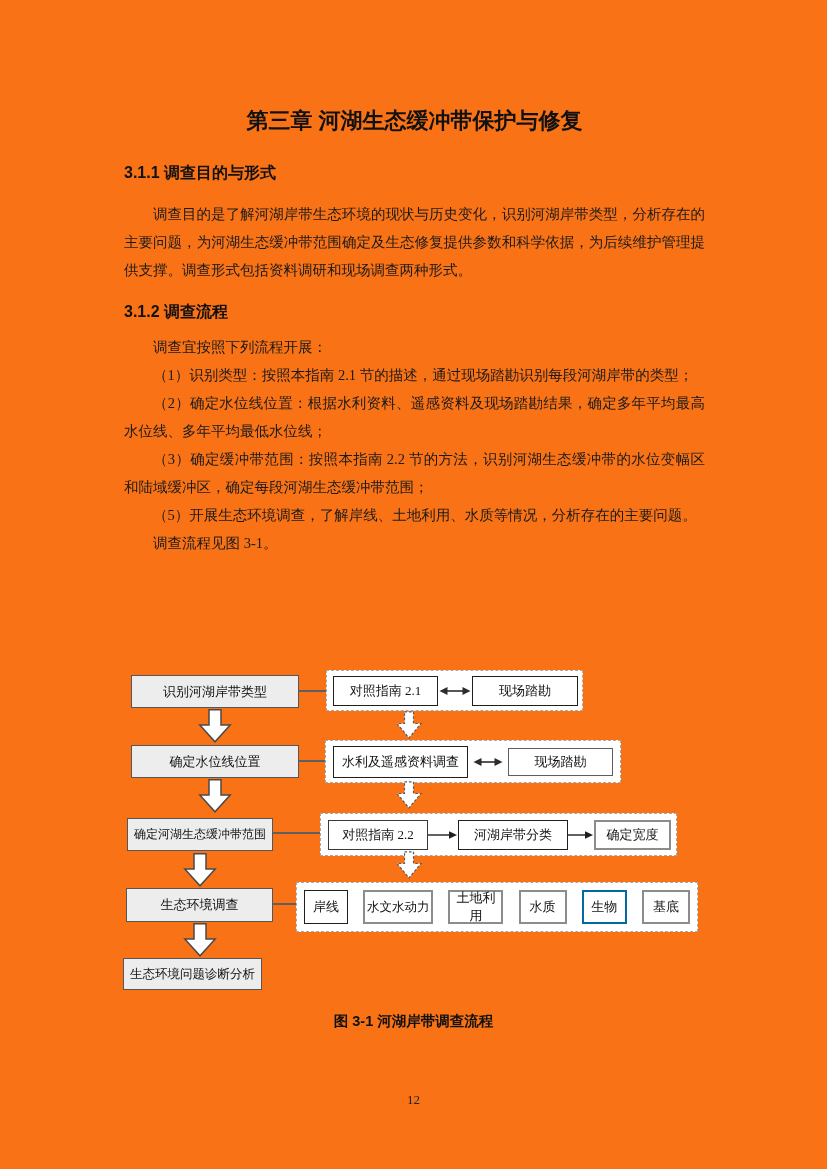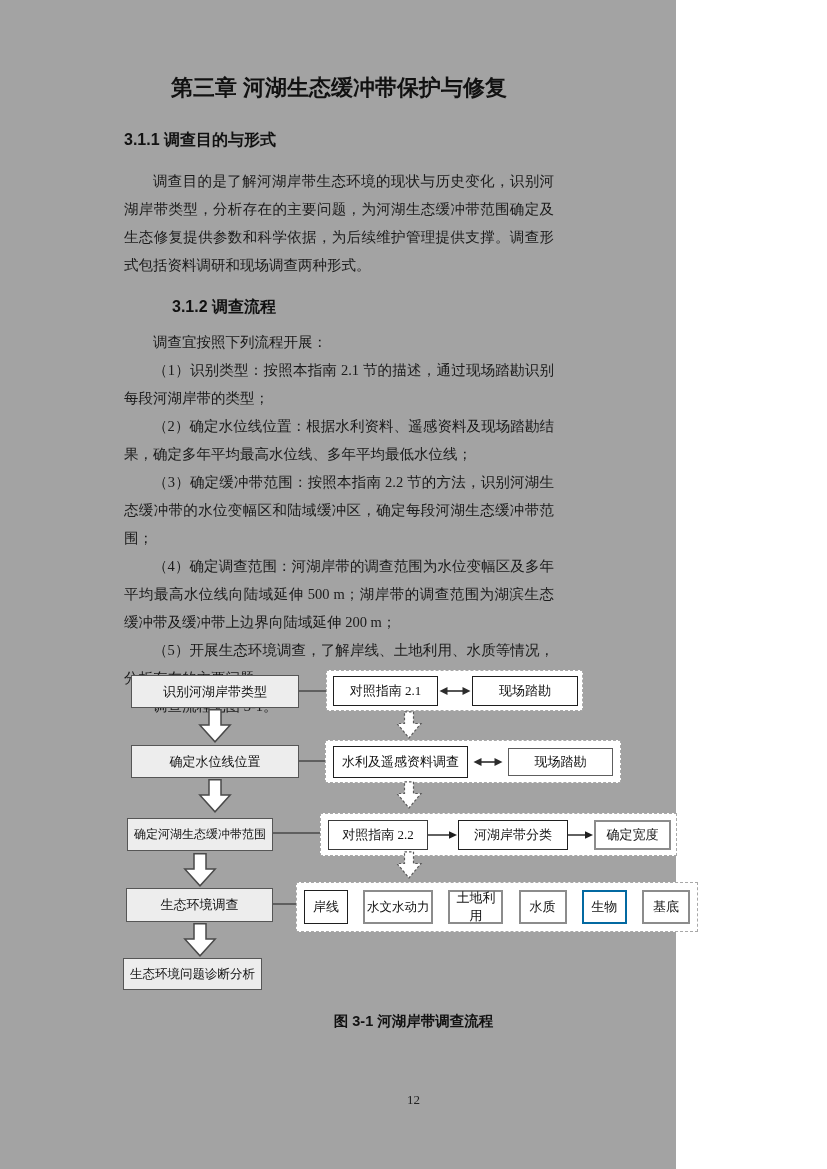--- a/index.html
+++ b/index.html
@@ -3,39 +3,39 @@
 <meta charset="utf-8">
 <style>
   * { margin: 0; padding: 0; box-sizing: border-box; }
   html, body { background: #ffffff; }
   body {
     width: 827px; height: 1169px; overflow: hidden; position: relative;
     font-family: "Liberation Serif", "DejaVu Serif", serif;
     color: #1a1a1a;
   }
   .page {
-    position: relative; width: 676px; height: 1169px; background: #a3a3a3;
-    padding: 73px 122px 0 124px;
+    position: relative; width: 827px; height: 1169px; background: #f97316;
+    padding: 106px 122px 0 124px;
   }
   .doc-title {
     font-family: "Liberation Sans", "DejaVu Sans", sans-serif;
     font-size: 22px; font-weight: bold; text-align: center;
     line-height: 30px; color: #111;
   }
   .h-31 {
     font-family: "Liberation Sans", "DejaVu Sans", sans-serif;
     font-size: 19.5px; font-weight: bold; line-height: 26px;
     margin-top: 30px; color: #111;
   }
   .h-311, .h-312 {
     font-family: "Liberation Sans", "DejaVu Sans", sans-serif;
     font-size: 16px; font-weight: bold; line-height: 22px;
     margin-top: 26px; color: #111;
   }
-  .h-312 { margin-top: 17px; margin-left: 48px; }
+  .h-312 { margin-top: 17px; }
   .body-p {
     font-size: 14.5px; line-height: 28px; text-align: justify;
     text-indent: 2em; color: #1a1a1a;
   }
   .p-311 { margin-top: 16px; }
   .p-intro { margin-top: 10px; }
 
   
   .flowchart { position: absolute; left: 0; top: 665px; width: 827px; height: 340px; }
   .fc-abs { position: absolute; }
@@ -116,21 +116,20 @@
   <h3 class="h-311">3.1.1 调查目的与形式</h3>
 
   <p class="body-p p-311">调查目的是了解河湖岸带生态环境的现状与历史变化，识别河湖岸带类型，分析存在的主要问题，为河湖生态缓冲带范围确定及生态修复提供参数和科学依据，为后续维护管理提供支撑。调查形式包括资料调研和现场调查两种形式。</p>
 
   <h3 class="h-312">3.1.2 调查流程</h3>
 
   <p class="body-p p-intro">调查宜按照下列流程开展：</p>
   <p class="body-p">（1）识别类型：按照本指南 2.1 节的描述，通过现场踏勘识别每段河湖岸带的类型；</p>
   <p class="body-p">（2）确定水位线位置：根据水利资料、遥感资料及现场踏勘结果，确定多年平均最高水位线、多年平均最低水位线；</p>
   <p class="body-p">（3）确定缓冲带范围：按照本指南 2.2 节的方法，识别河湖生态缓冲带的水位变幅区和陆域缓冲区，确定每段河湖生态缓冲带范围；</p>
-  <p class="body-p">（4）确定调查范围：河湖岸带的调查范围为水位变幅区及多年平均最高水位线向陆域延伸 500 m；湖岸带的调查范围为湖滨生态缓冲带及缓冲带上边界向陆域延伸 200 m；</p>
   <p class="body-p">（5）开展生态环境调查，了解岸线、土地利用、水质等情况，分析存在的主要问题。</p>
   <p class="body-p">调查流程见图 3-1。</p>
 
   <div class="flowchart">
 
     <div class="step s1">识别河湖岸带类型</div>
     <div class="step s2">确定水位线位置</div>
     <div class="step s3">确定河湖生态缓冲带范围</div>
     <div class="step s5">生态环境问题诊断分析</div>
     <div class="step s4">生态环境调查</div>

